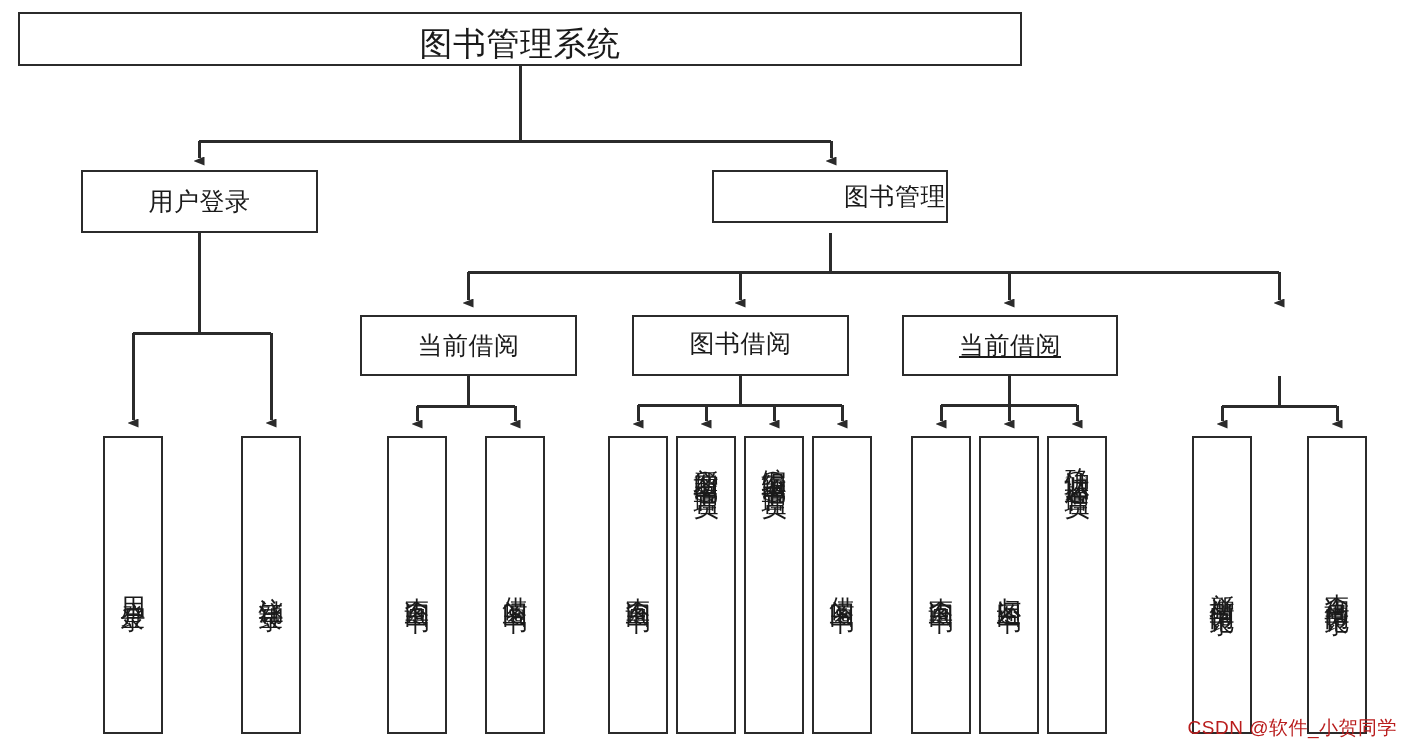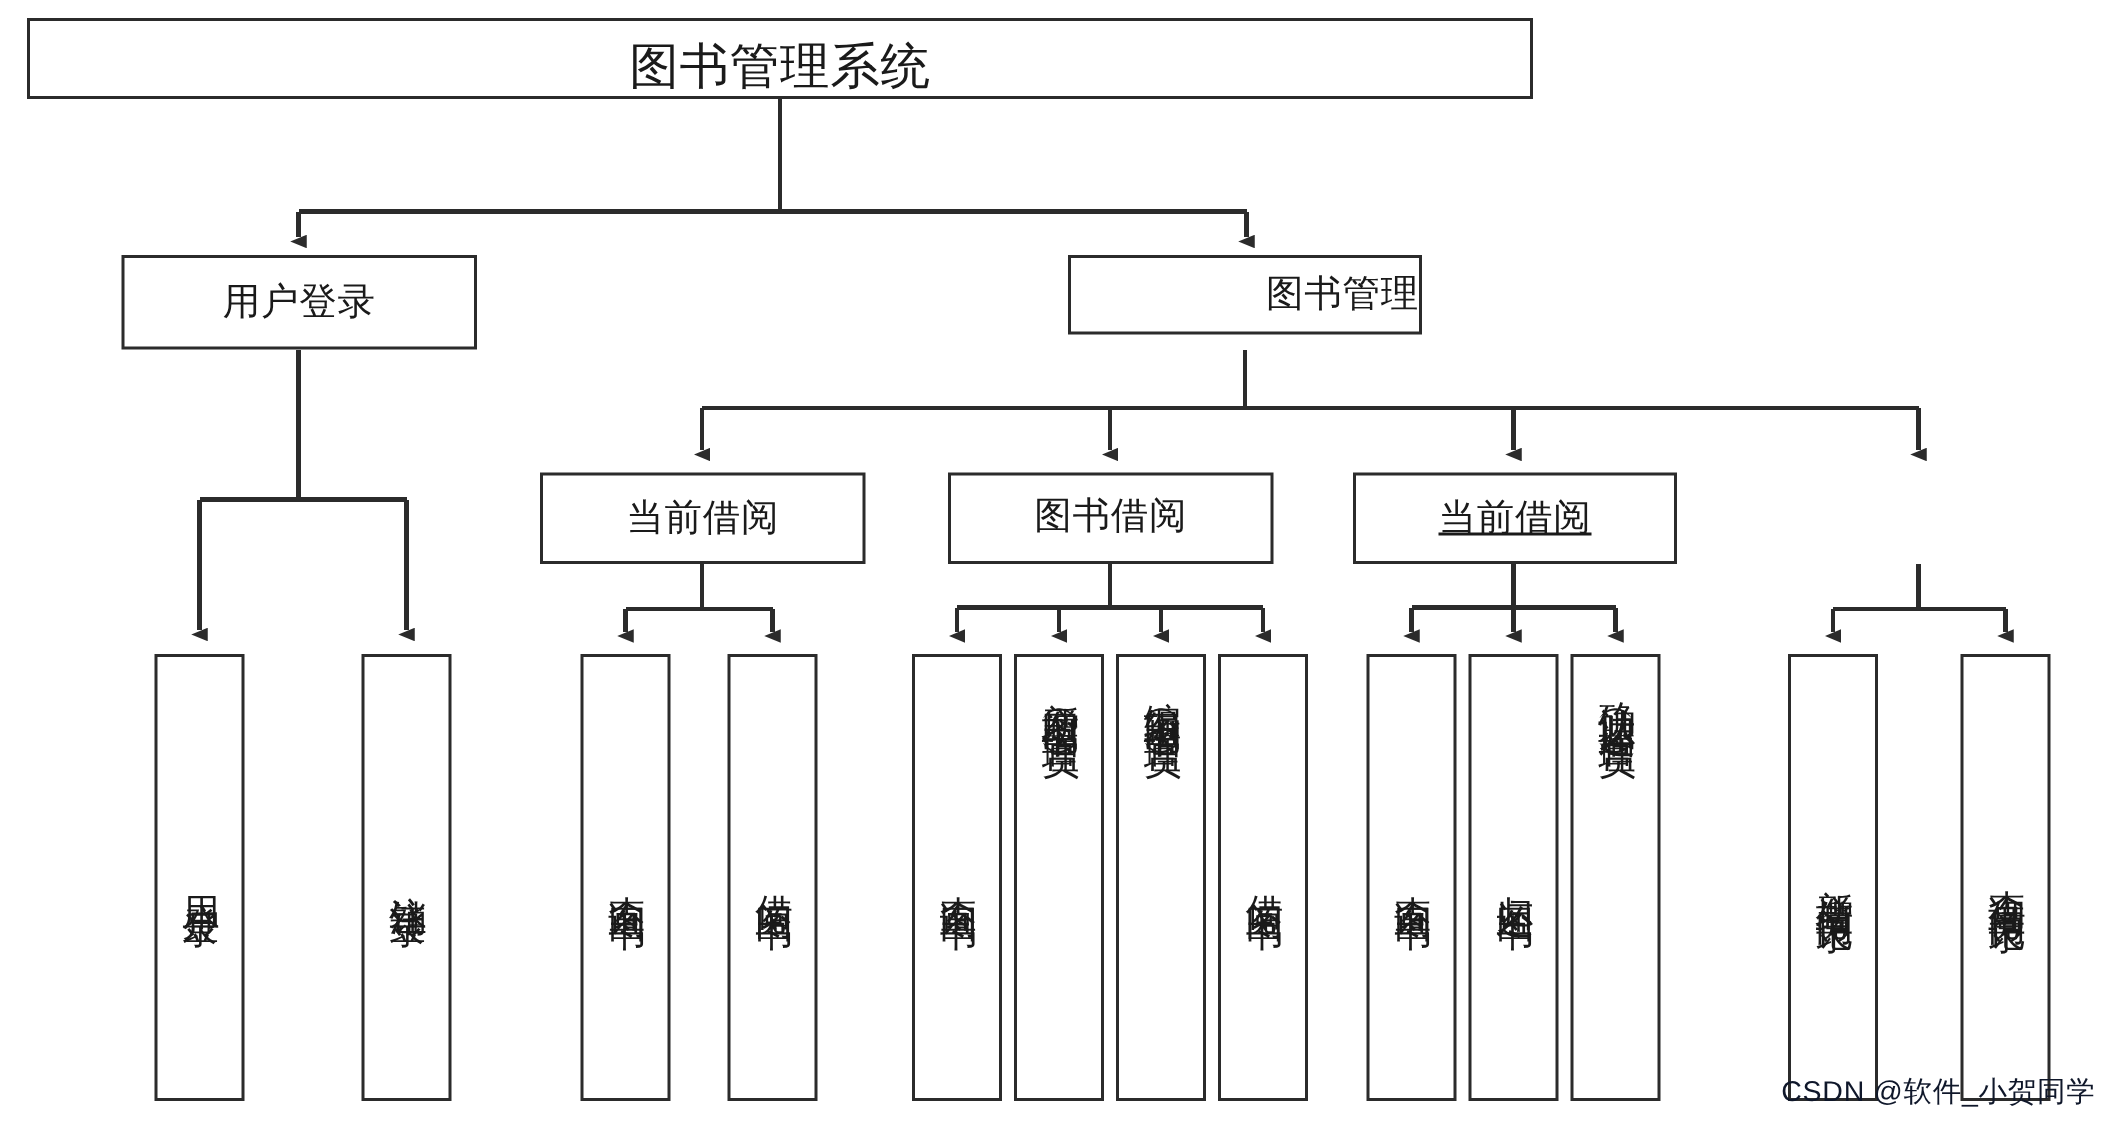--- a/index.html
+++ b/index.html
@@ -70,21 +70,21 @@
   
   .node.vert.centered {
     align-items: center;
     padding-top: 0;
   }
   #watermark {
     position: absolute;
     right: 8px;
     bottom: 6px;
     font-size: 19px;
-    color: #0f172a;
+    color: #b91c1c;
     letter-spacing: 0.5px;
     z-index: 5;
     white-space: nowrap;
     font-family: "Liberation Sans", "DejaVu Sans", sans-serif;
   }
 </style>
 </head>
 <body>
 
 <div id="diagram-canvas">

